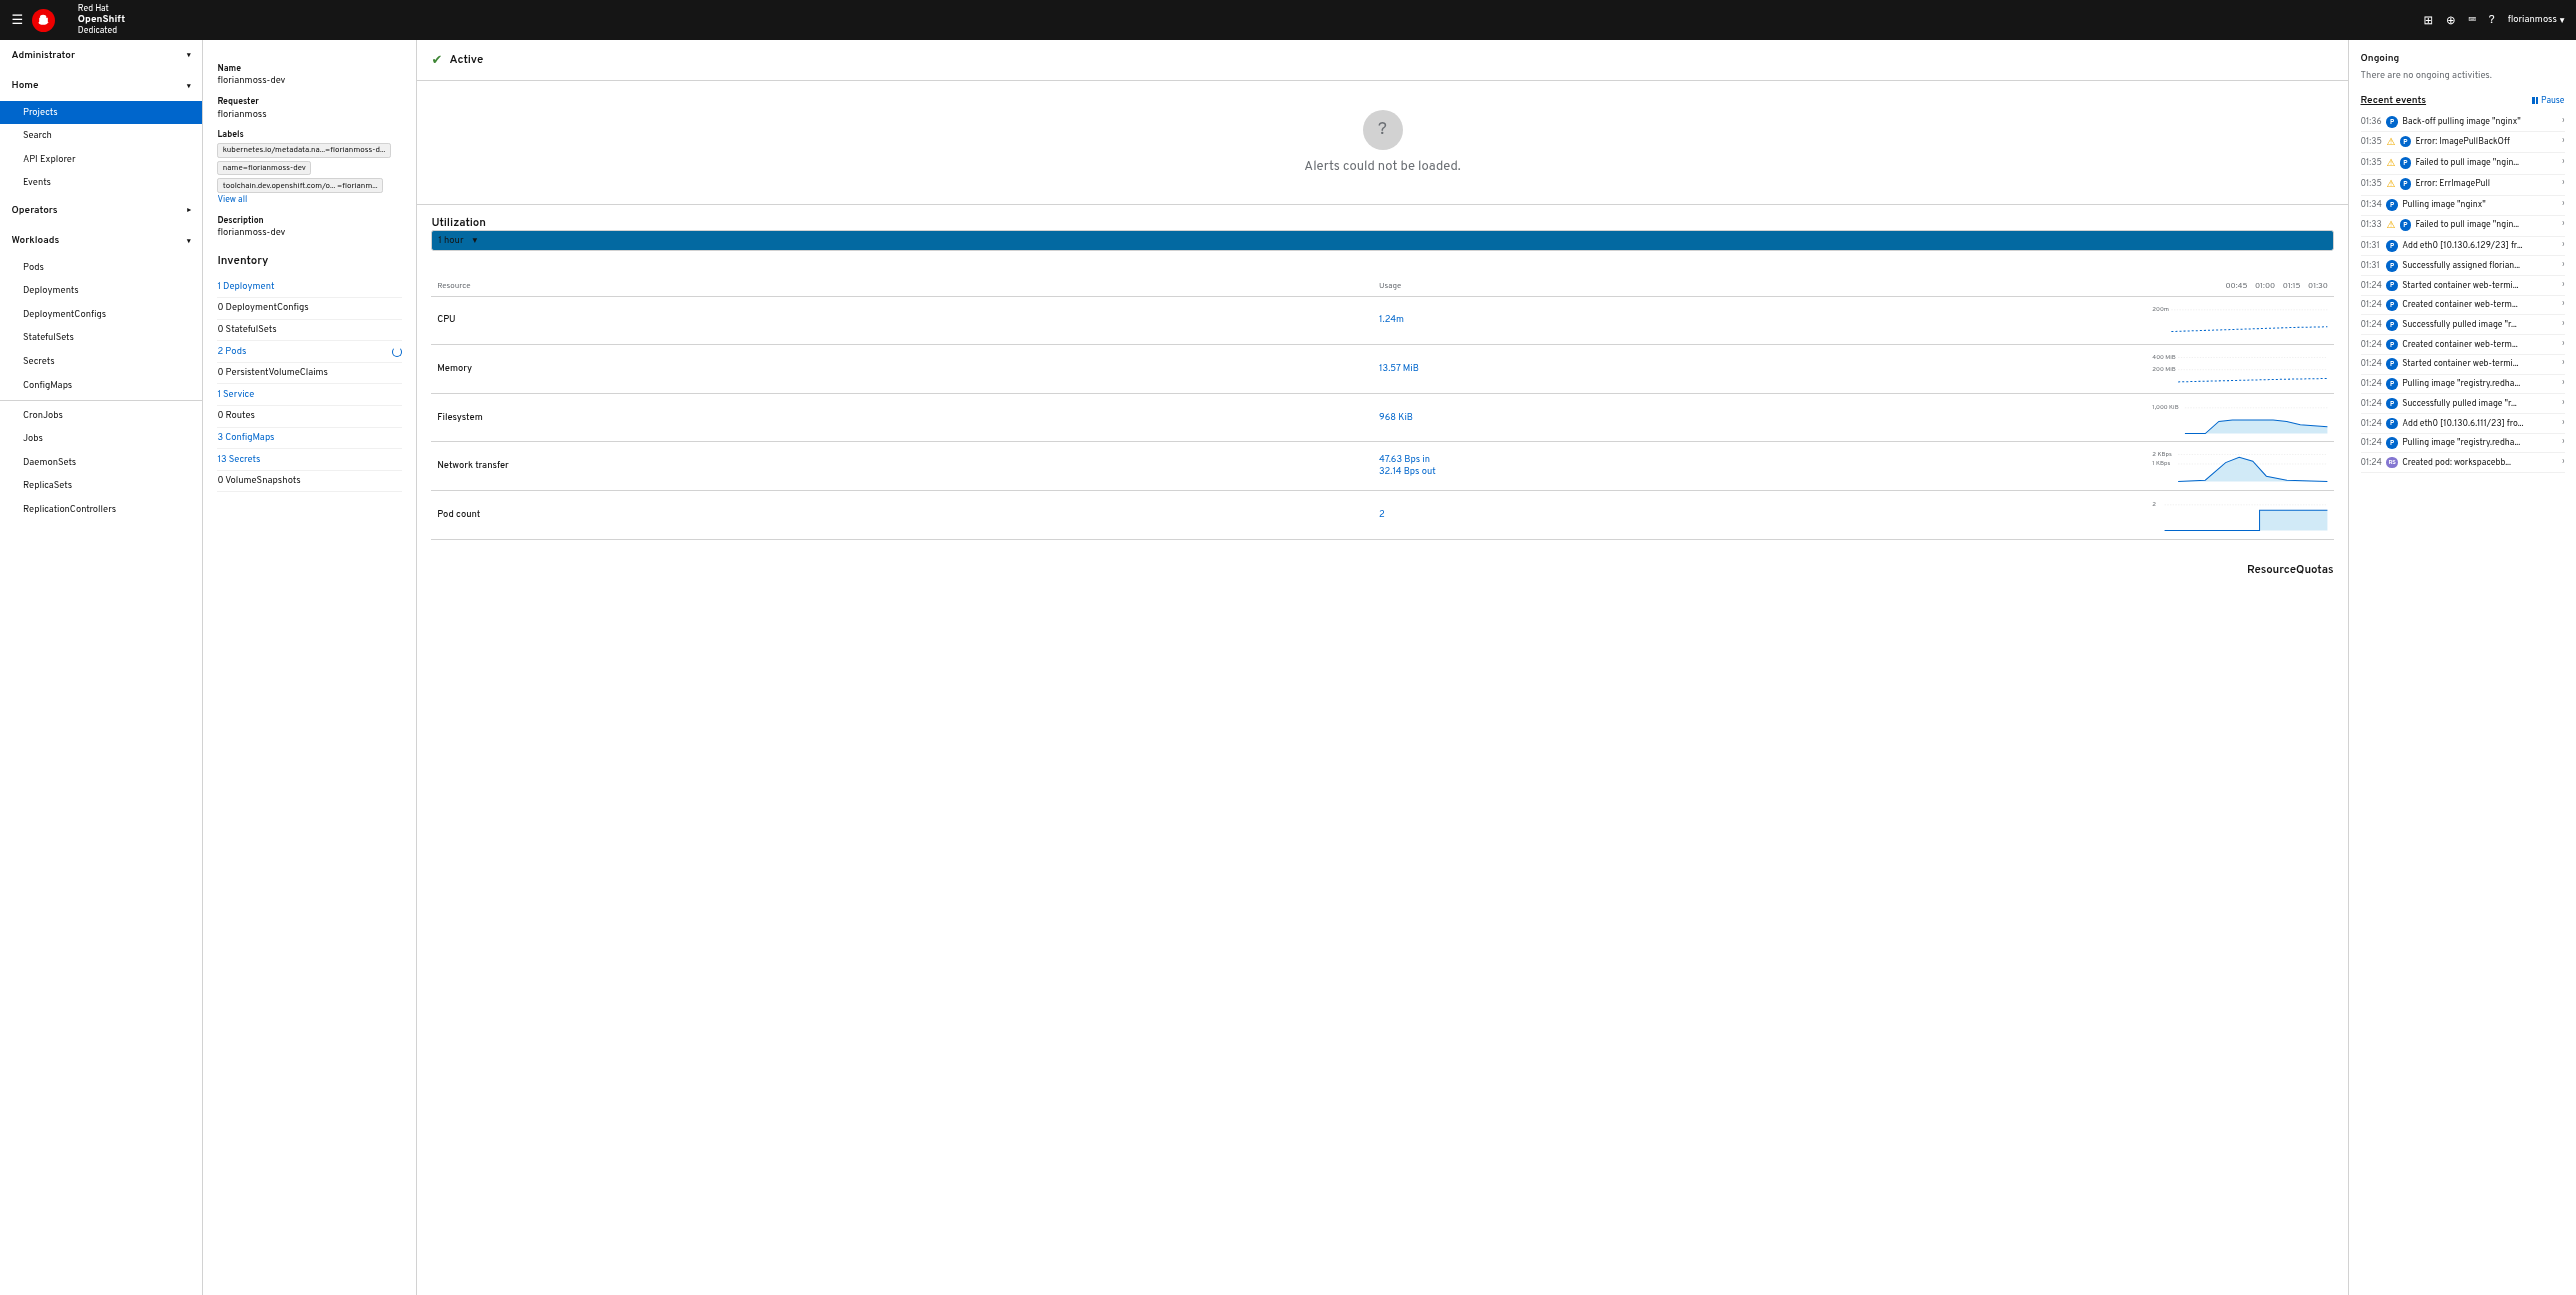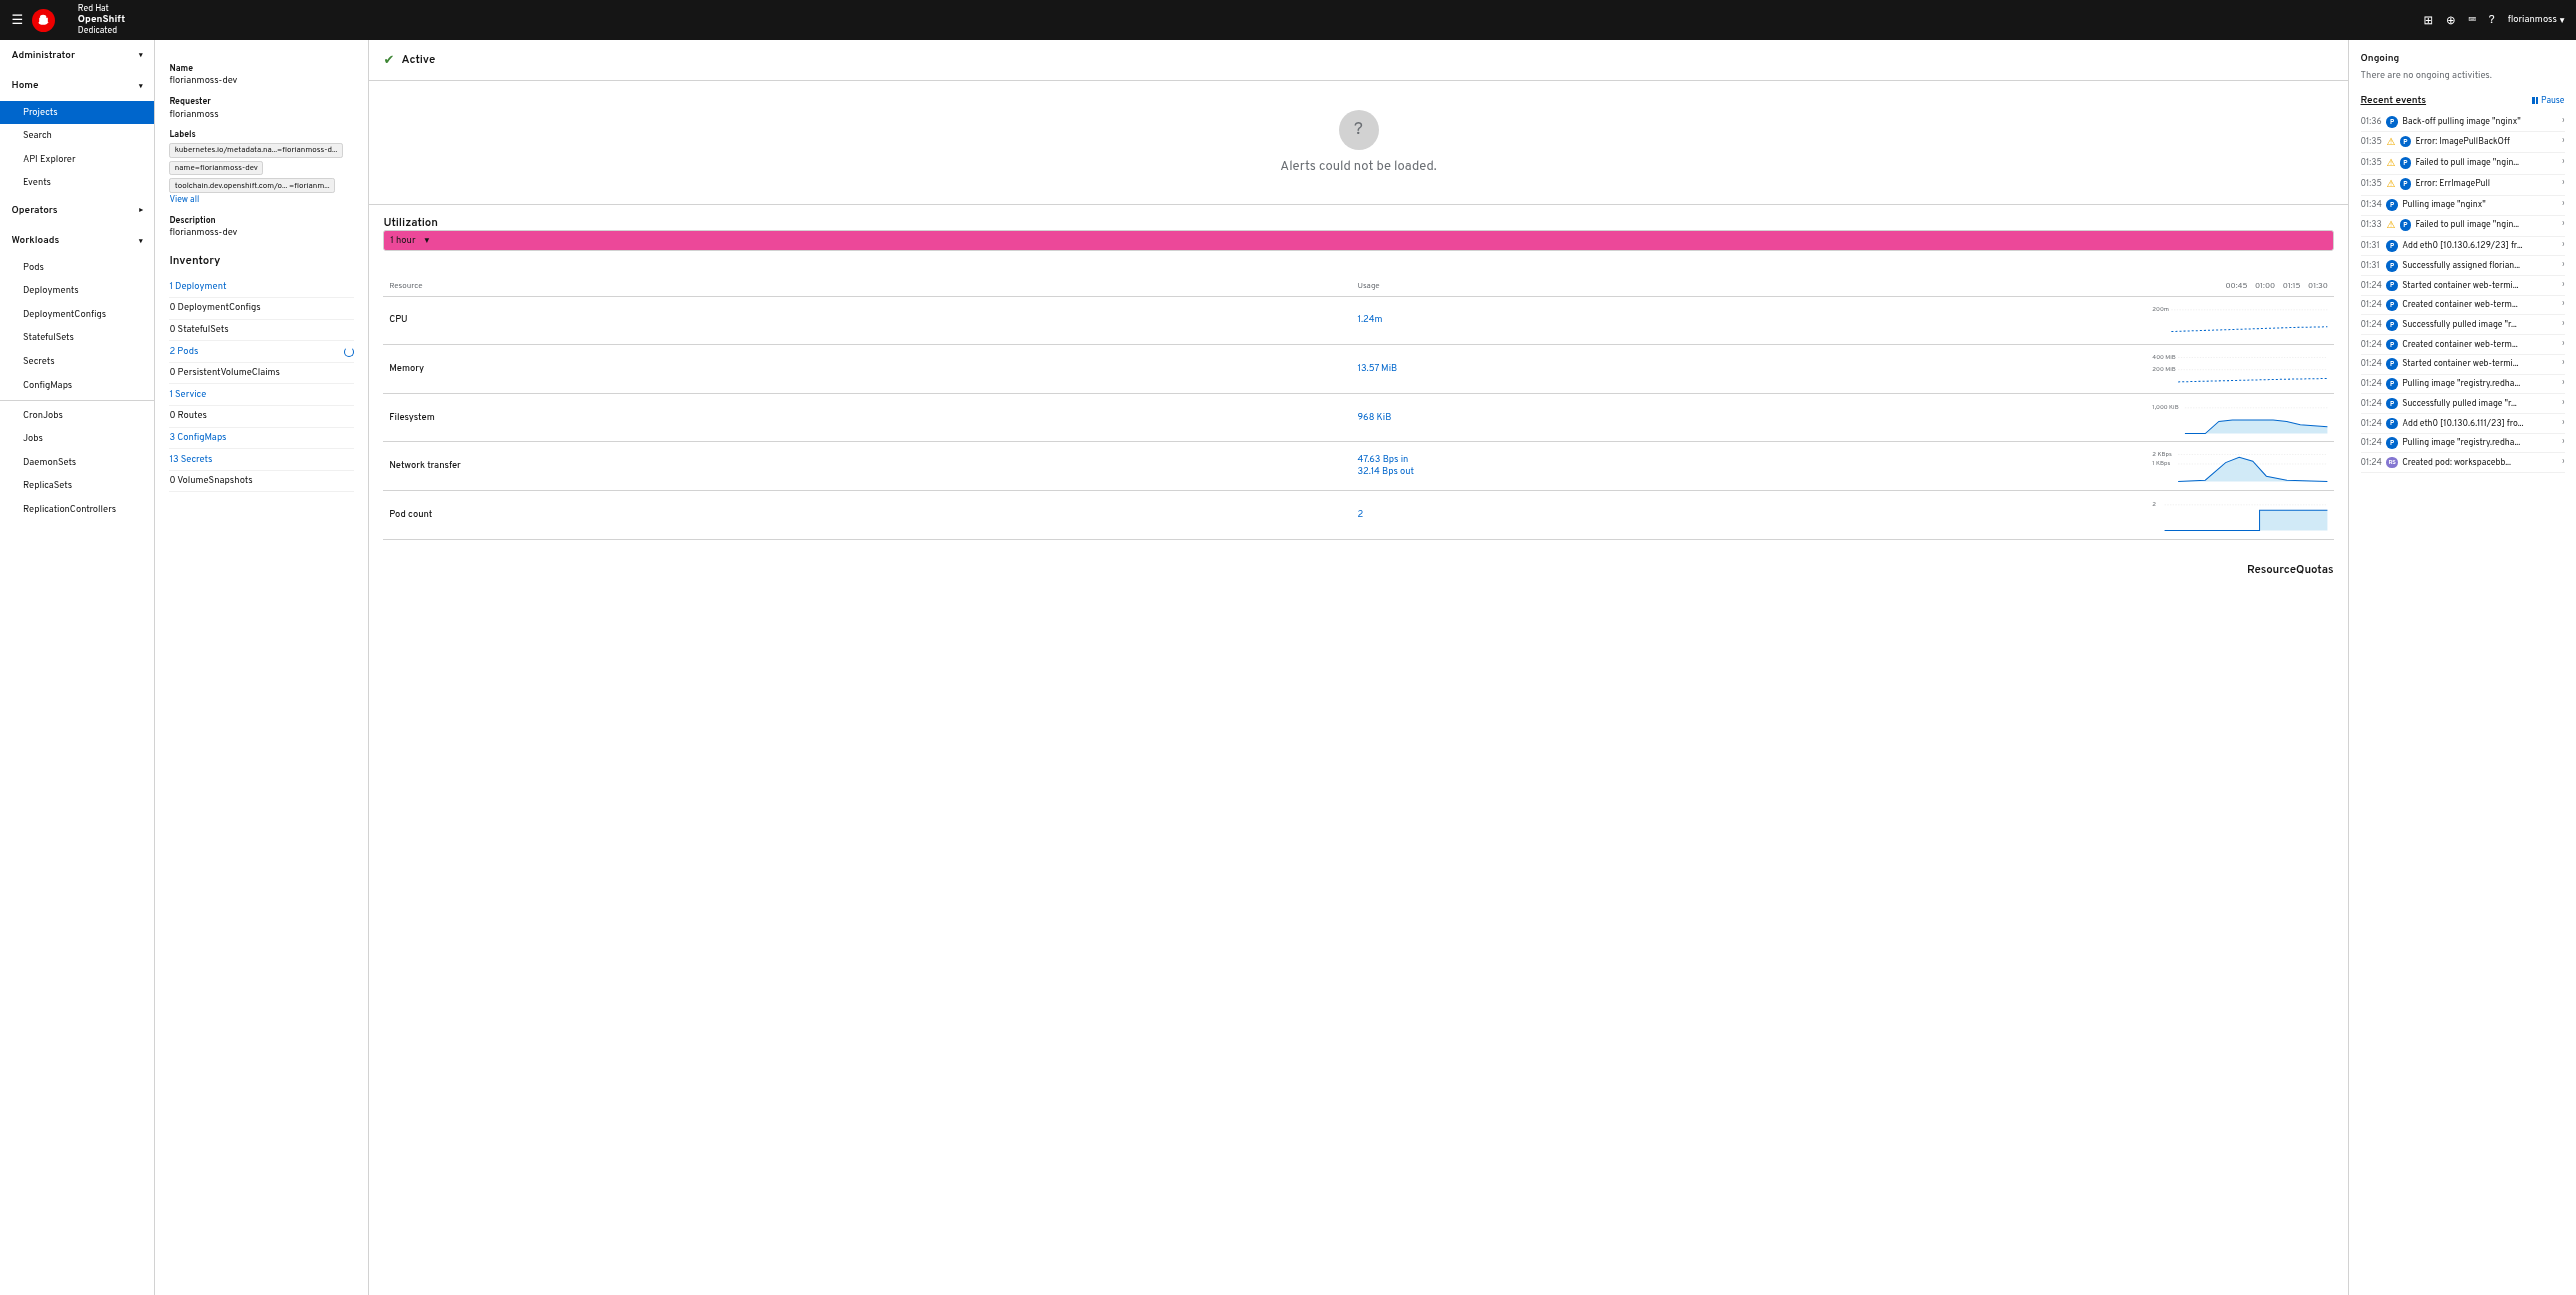--- a/index.html
+++ b/index.html
@@ -26,21 +26,21 @@
     .topnav-icons { display: flex; align-items: center; gap: 13px; }
     .topnav-icon { color: #fff; font-size: 11.5px; cursor: pointer; }
     .topnav-user { color: #fff; font-size: 9.4px; cursor: pointer; display: flex; align-items: center; gap: 2.9px; }
 
     
     .main-layout { display: flex; flex: 1; overflow: hidden; }
 
     
     .sidebar {
       background: #fff;
-      width: 155px;
+      width: 203px;
       flex-shrink: 0;
       overflow-y: auto;
       border-right: 0.7px solid #d2d2d2;
       display: flex;
       flex-direction: column;
     }
     .sidebar-section-header {
       display: flex;
       align-items: center;
       padding: 8.7px 11.5px;
@@ -140,21 +140,21 @@
       flex-direction: column;
     }
     .utilization-title { font-size: 11.5px; font-weight: 600; }
     .time-selector {
       display: flex; align-items: center; gap: 9px;
       border: 0.7px solid #d2d2d2;
       border-radius: 2.9px;
       padding: 2.9px 5.8px;
       font-size: 9.4px;
       cursor: pointer;
-      background: #ec4899;
+      background: #0369a1;
     }
 
     
     .util-table { width: 100%; border-collapse: collapse; }
     .util-table th {
       font-size: 8px; color: #6a6e73; font-weight: 400;
       padding: 4.3px 5.8px; text-align: left; border-bottom: 0.7px solid #d2d2d2;
     }
     .util-table td { padding: 5.8px 5.8px; border-bottom: 0.7px solid #d2d2d2; vertical-align: middle; }
     .util-row-name { font-size: 9.4px; font-weight: 500; }

